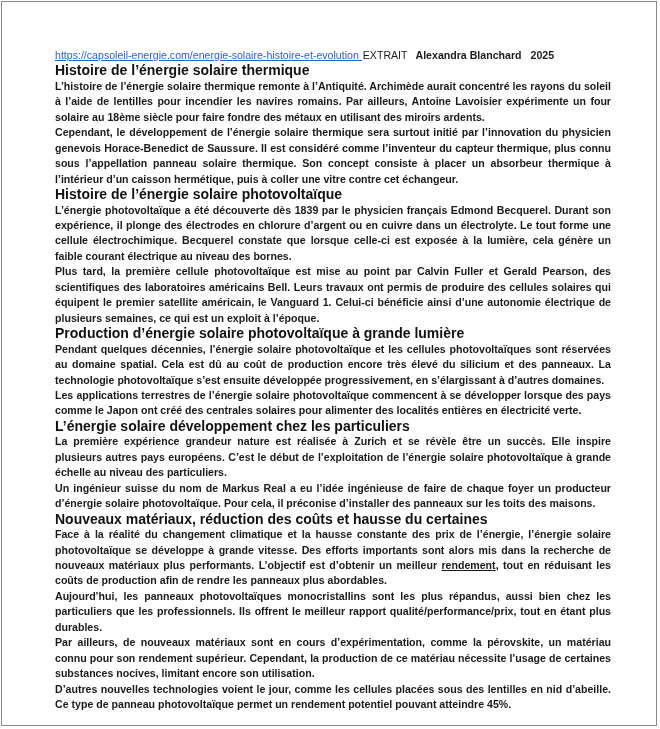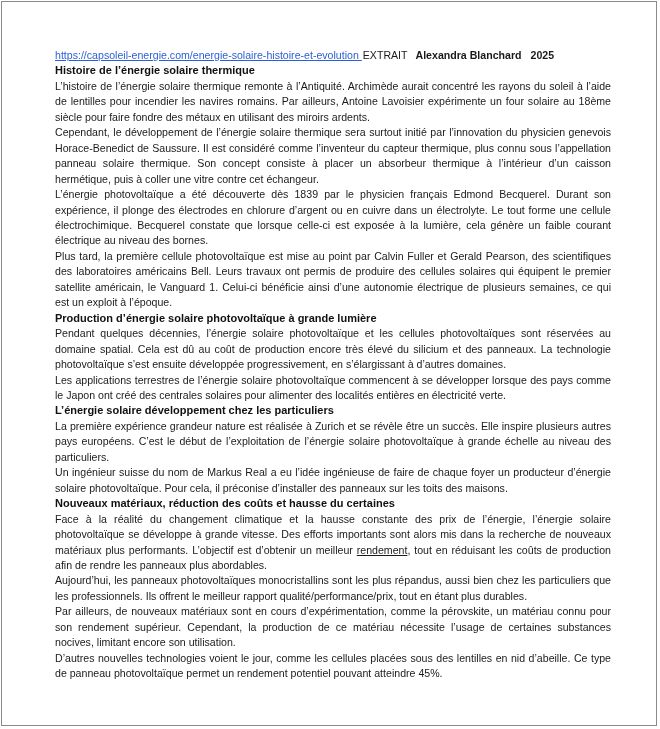--- a/index.html
+++ b/index.html
@@ -46,29 +46,30 @@
     }
     .author {
       font-weight: bold;
       margin-left: 8px;
     }
     .year {
       font-weight: bold;
       margin-left: 9px;
     }
     h2.section-heading {
-      font-size: 11px;
+      font-size: 14px;
       font-weight: bold;
       margin: 0;
       line-height: 15.45px;
       color: #111;
     }
     p.para {
       margin: 0;
       text-align: justify;
+      font-weight: bold;
     }
     .underlined {
       text-decoration: underline;
     }
   </style>
 </head>
 <body>
 
 <div class="page">
   <div class="content">
@@ -77,20 +78,21 @@
       <a class="source-link">https://capsoleil-energie.com/energie-solaire-histoire-et-evolution </a><span class="extrait">EXTRAIT</span><span class="author">Alexandra Blanchard</span><span class="year">2025</span>
     </div>
 
     <section>
       <h2 class="section-heading">Histoire de l’énergie solaire thermique</h2>
       <p class="para">L’histoire de l’énergie solaire thermique remonte à l’Antiquité. Archimède aurait concentré les rayons du soleil à l’aide de lentilles pour incendier les navires romains. Par ailleurs, Antoine Lavoisier expérimente un four solaire au 18ème siècle pour faire fondre des métaux en utilisant des miroirs ardents.</p>
       <p class="para">Cependant, le développement de l’énergie solaire thermique sera surtout initié par l’innovation du physicien genevois Horace-Benedict de Saussure. Il est considéré comme l’inventeur du capteur thermique, plus connu sous l’appellation panneau solaire thermique. Son concept consiste à placer un absorbeur thermique à l’intérieur d’un caisson hermétique, puis à coller une vitre contre cet échangeur.</p>
     </section>
 
     <section>
+      <h2 class="section-heading">Histoire de l’énergie solaire photovoltaïque</h2>
       <p class="para">L’énergie photovoltaïque a été découverte dès 1839 par le physicien français Edmond Becquerel. Durant son expérience, il plonge des électrodes en chlorure d’argent ou en cuivre dans un électrolyte. Le tout forme une cellule électrochimique. Becquerel constate que lorsque celle-ci est exposée à la lumière, cela génère un faible courant électrique au niveau des bornes.</p>
       <p class="para">Plus tard, la première cellule photovoltaïque est mise au point par Calvin Fuller et Gerald Pearson, des scientifiques des laboratoires américains Bell. Leurs travaux ont permis de produire des cellules solaires qui équipent le premier satellite américain, le Vanguard 1. Celui-ci bénéficie ainsi d’une autonomie électrique de plusieurs semaines, ce qui est un exploit à l’époque.</p>
     </section>
 
     <section>
       <h2 class="section-heading">Production d’énergie solaire photovoltaïque à grande lumière</h2>
       <p class="para">Pendant quelques décennies, l’énergie solaire photovoltaïque et les cellules photovoltaïques sont réservées au domaine spatial. Cela est dû au coût de production encore très élevé du silicium et des panneaux. La technologie photovoltaïque s’est ensuite développée progressivement, en s’élargissant à d’autres domaines.</p>
       <p class="para">Les applications terrestres de l’énergie solaire photovoltaïque commencent à se développer lorsque des pays comme le Japon ont créé des centrales solaires pour alimenter des localités entières en électricité verte.</p>
     </section>
 

